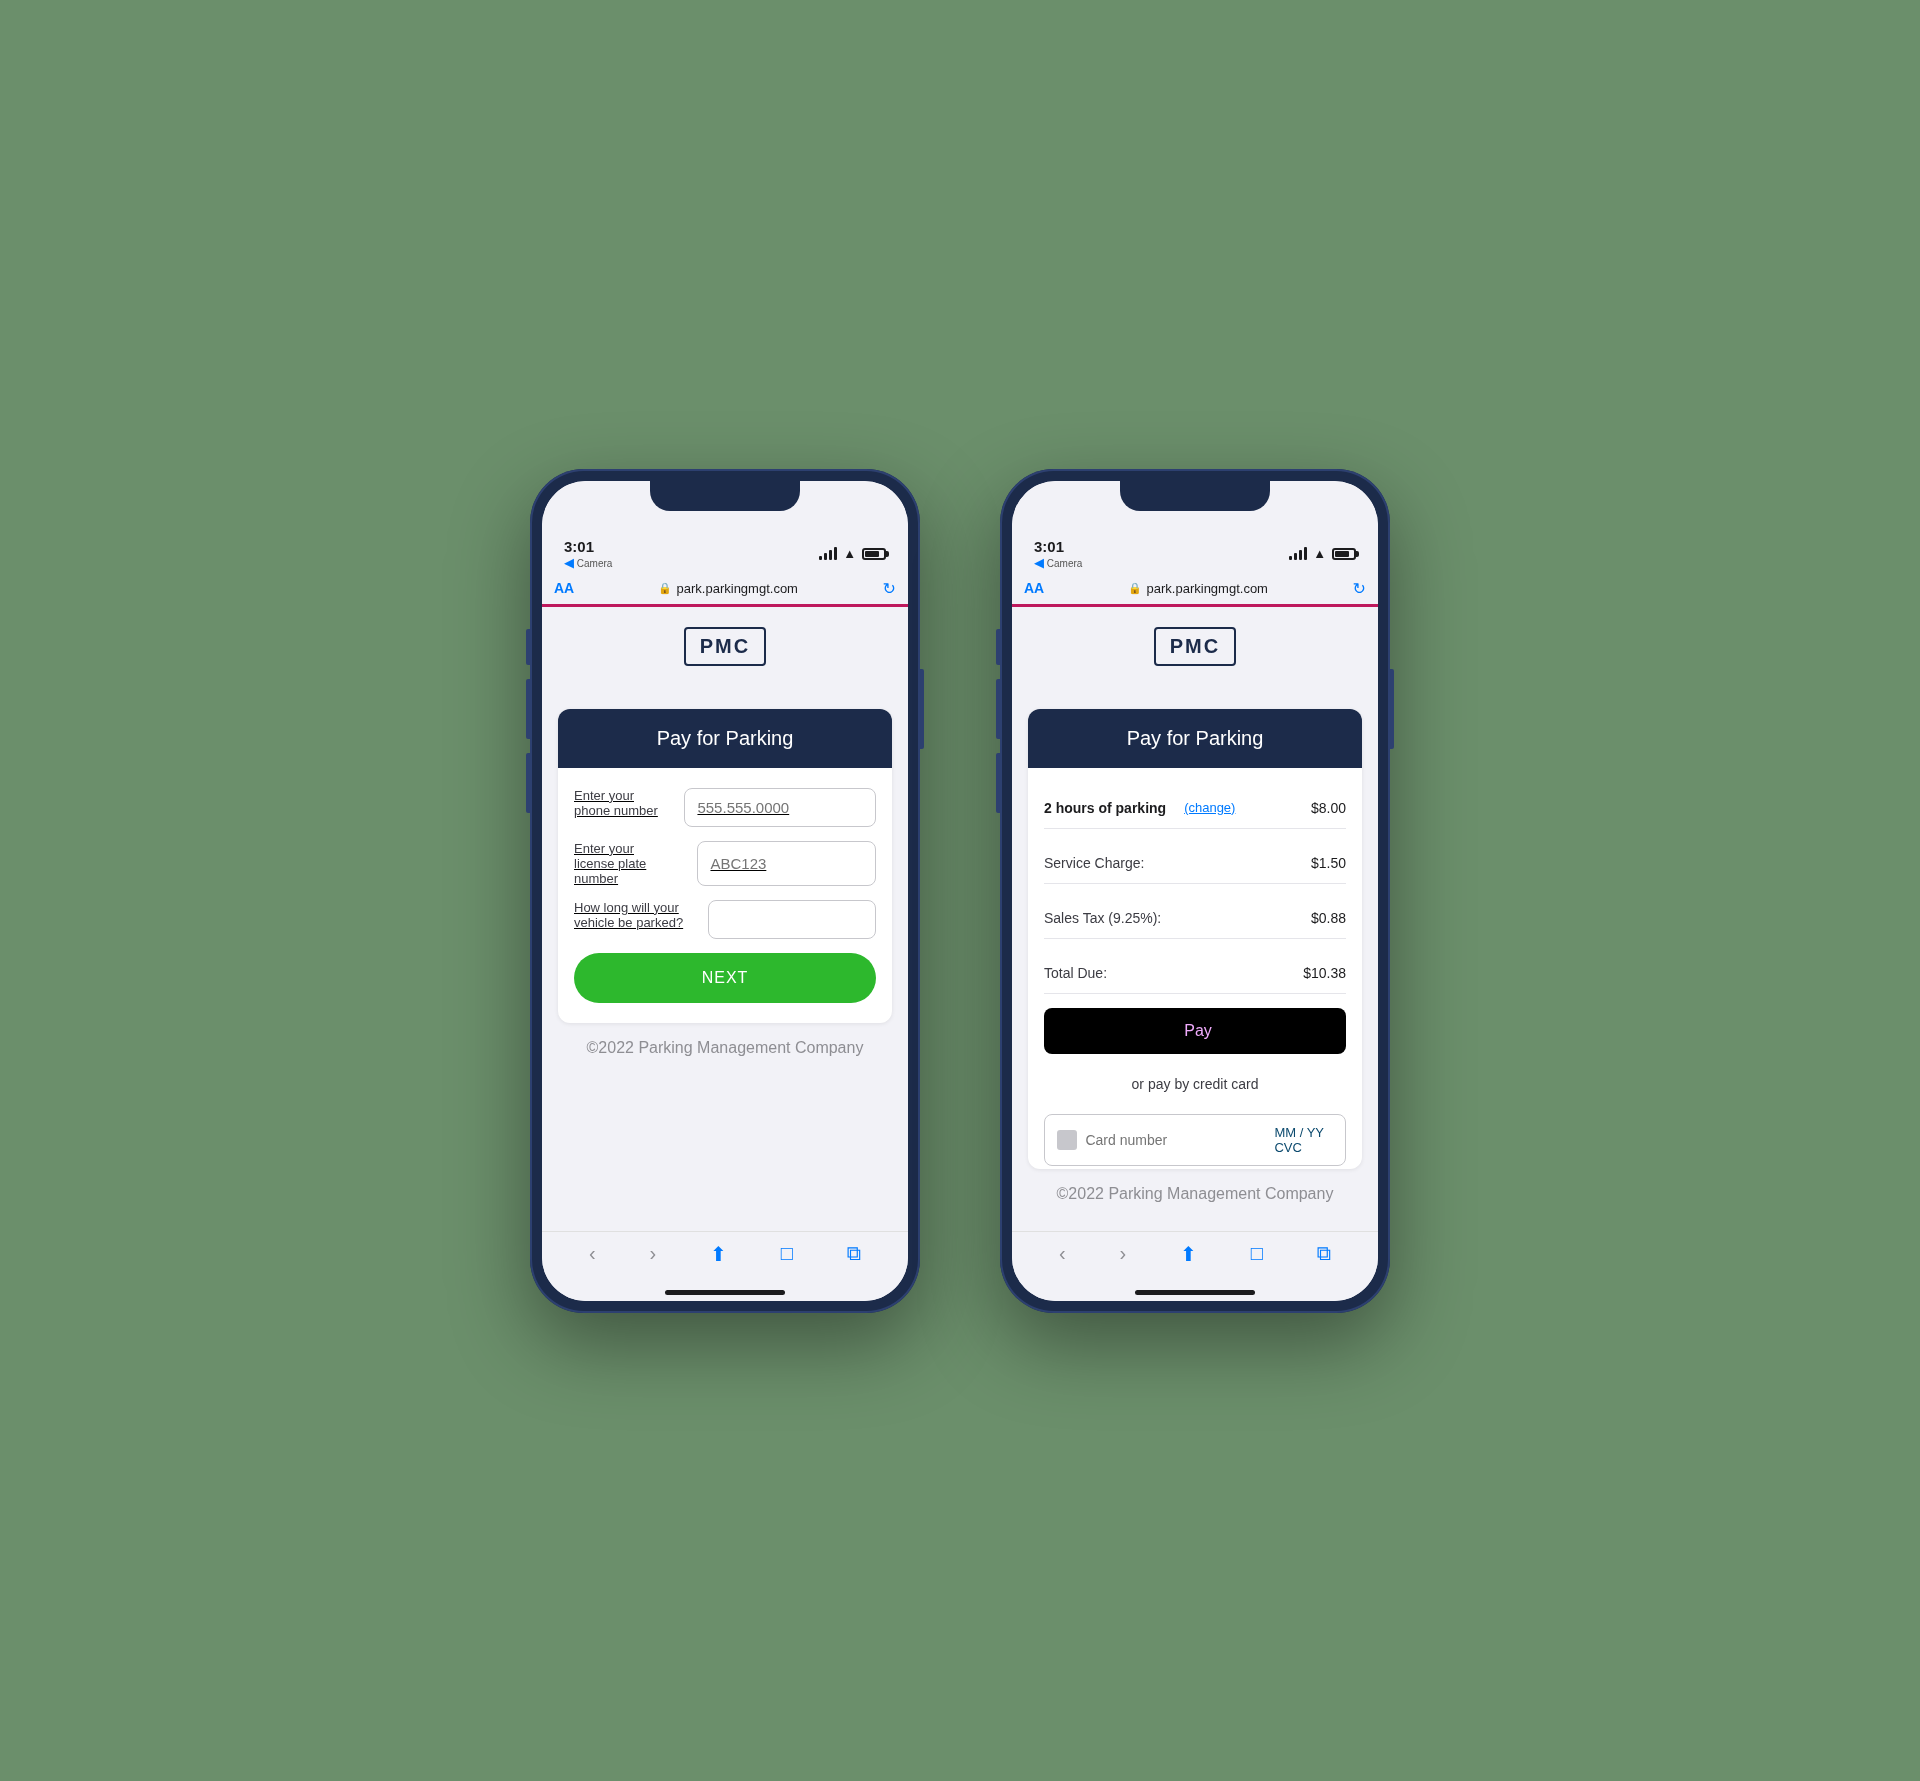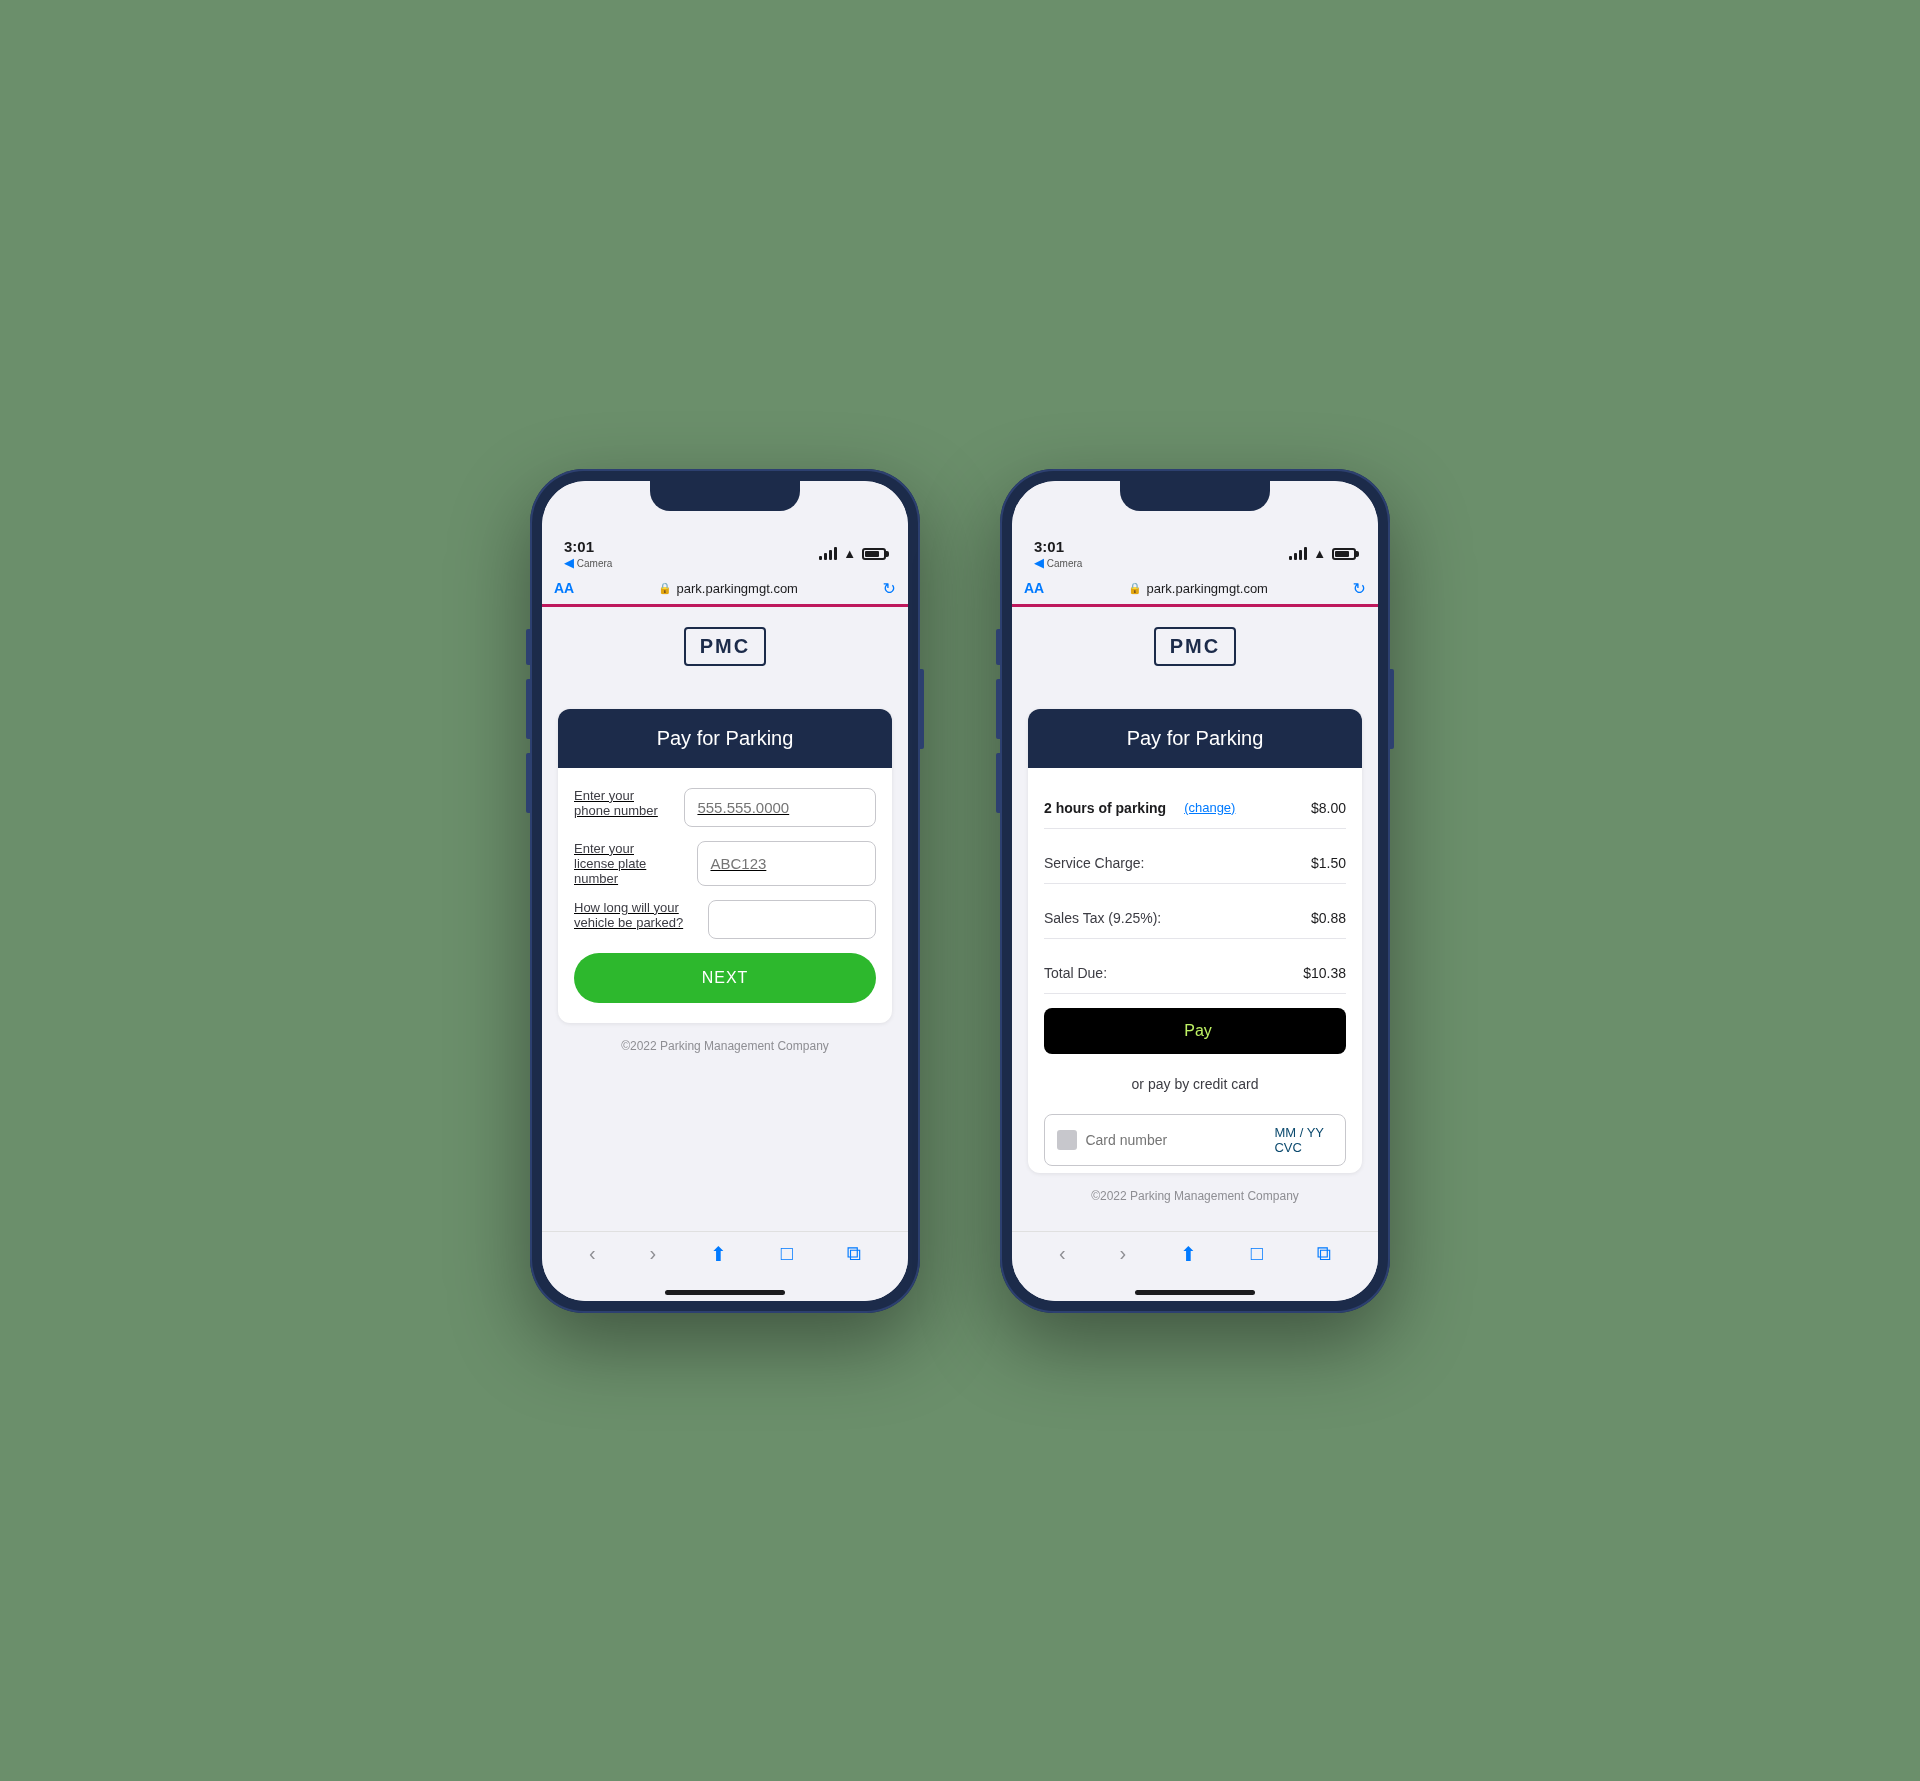--- a/index.html
+++ b/index.html
@@ -243,21 +243,21 @@
       padding: 16px;
       font-size: 16px;
       font-weight: 400;
       letter-spacing: 1px;
       width: 100%;
       cursor: pointer;
       text-transform: uppercase;
     }
 
     .footer-text {
-      font-size: 12px;
+      font-size: 16px;
       color: #8e8e93;
       text-align: center;
       padding: 16px 0 8px;
     }
 
     
     .bottom-nav {
       display: flex;
       justify-content: space-around;
       align-items: center;
@@ -302,21 +302,21 @@
     .pricing-row:last-child {
       border-bottom: none;
     }
     .pricing-label { display: flex; align-items: center; gap: 18px; }
     .pricing-label strong { font-weight: 700; color: #1c1c1e; }
     .change-link { color: #007aff; font-size: 13px; }
     .pricing-value { font-size: 14px; color: #1c1c1e; }
 
     .apple-pay-btn {
       background: #000;
-      color: #bef264;
+      color: #f0abfc;
       border: none;
       border-radius: 8px;
       padding: 14px;
       font-size: 16px;
       font-weight: 500;
       width: 100%;
       cursor: pointer;
       display: flex;
       align-items: flex-end;
       justify-content: center;

